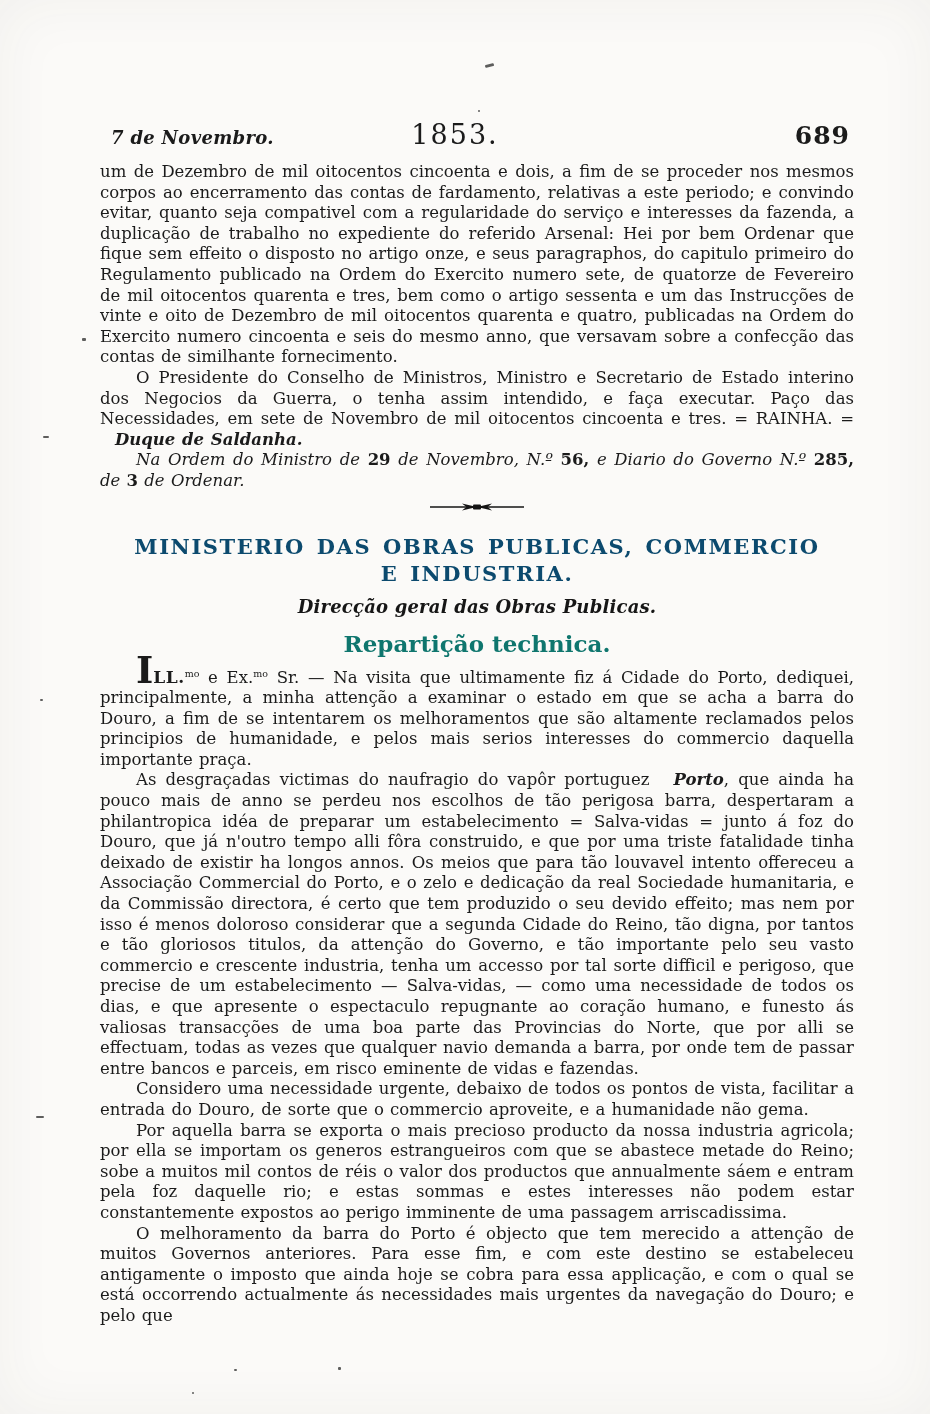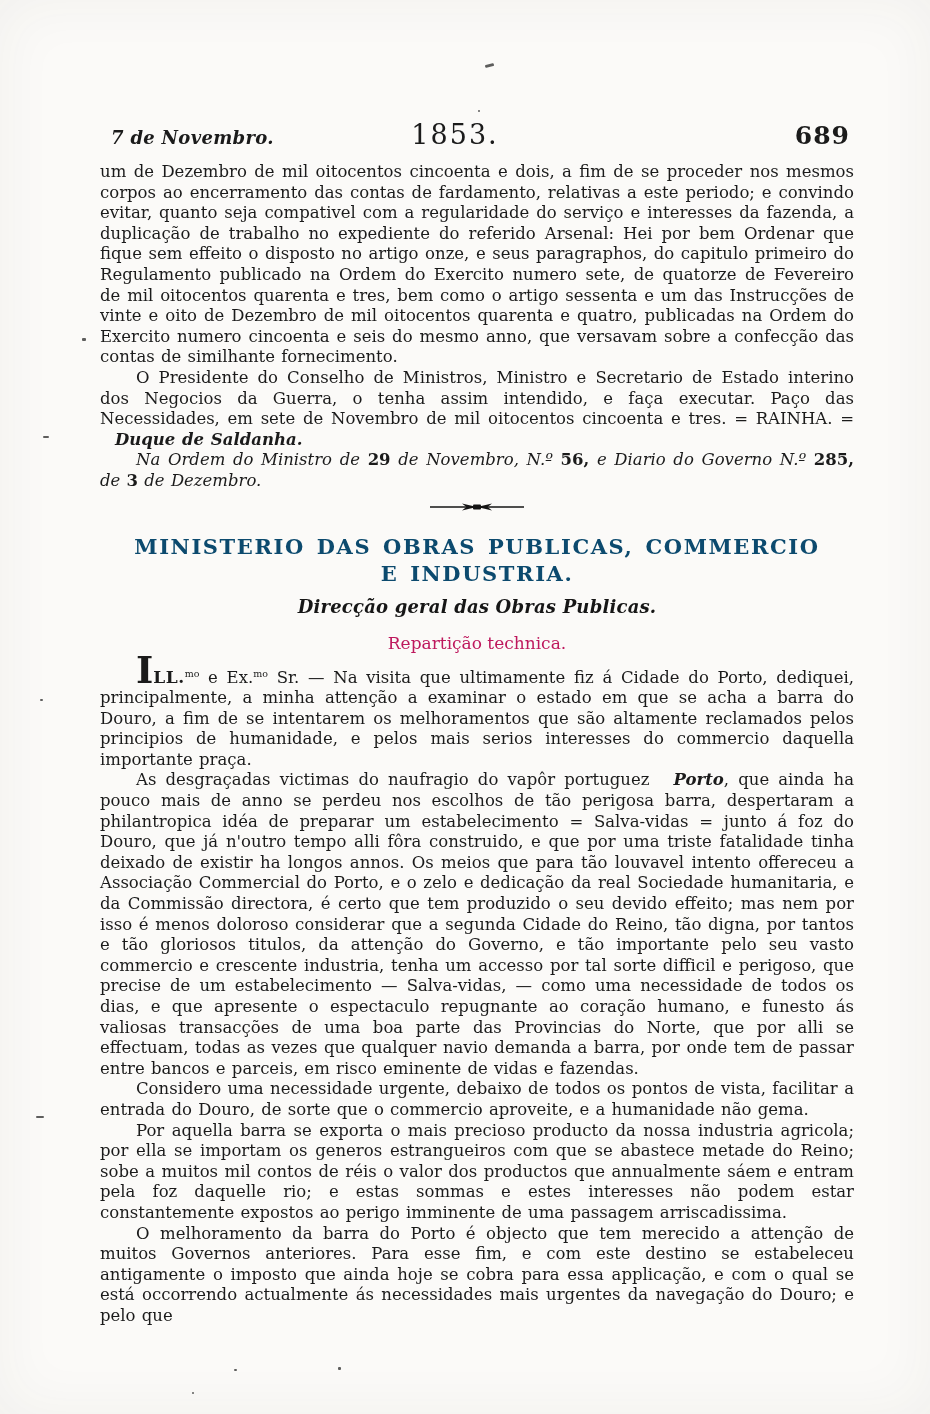--- a/index.html
+++ b/index.html
@@ -59,21 +59,21 @@
     letter-spacing:1.6px;word-spacing:3px;
     color:#0c4a6e;
   }
   .direction{
     margin-top:9px;text-align:center;
     font-size:18px;font-style:italic;font-weight:bold;line-height:22px;
     letter-spacing:0.2px;color:#161616;
   }
   .bureau{
     margin-top:15px;text-align:center;
-    font-size:17px;line-height:21px;color:#be185d;
+    font-size:23px;line-height:21px;color:#0f766e;font-weight:bold;
   }
   .letter{margin-top:13px;}
   
   .speck{
     position:absolute;background:#2a2a2a;border-radius:1px;opacity:0.75;
   }
 </style>
 </head>
 <body>
 
@@ -83,21 +83,21 @@
 
     <div class="runhead">
       <span class="h-date">7 de Novembro.</span>
       <span class="h-year">1853.</span>
       <span class="h-page">689</span>
     </div>
 
     <div>
         <p class="para"><span>um de Dezembro de mil oitocentos cincoenta e dois, a fim de se proceder nos mesmos corpos ao encerramento das contas de fardamento, relativas a este periodo; e convindo evitar, quanto seja compativel com a regularidade do serviço e interesses da fazenda, a duplicação de trabalho no expediente do referido Arsenal: Hei por bem Ordenar que fique sem effeito o disposto no artigo onze, e seus paragraphos, do capitulo primeiro do Regulamento publicado na Ordem do Exercito numero sete, de quatorze de Fevereiro de mil oitocentos quarenta e tres, bem como o artigo sessenta e um das Instrucções de vinte e oito de Dezembro de mil oitocentos quarenta e quatro, publicadas na Ordem do Exercito numero cincoenta e seis do mesmo anno, que versavam sobre a confecção das contas de similhante fornecimento.</span></p>
         <p class="para indent"><span>O Presidente do Conselho de Ministros, Ministro e Secretario de Estado interino dos Negocios da Guerra, o tenha assim intendido, e faça executar. Paço das Necessidades, em sete de Novembro de mil oitocentos cincoenta e tres. = RAINHA. = </span><span class="seg-bi">Duque de Saldanha.</span></p>
-        <p class="para indent italic"><span>Na Ordem do Ministro de </span><span class="seg-ub">29</span><span> de Novembro, N.º </span><span class="seg-ub">56,</span><span> e Diario do Governo N.º </span><span class="seg-ub">285,</span><span> de </span><span class="seg-ub">3</span><span> de Dezembro.</span></p>
+        <p class="para indent italic"><span>Na Ordem do Ministro de </span><span class="seg-ub">29</span><span> de Novembro, N.º </span><span class="seg-ub">56,</span><span> e Diario do Governo N.º </span><span class="seg-ub">285,</span><span> de </span><span class="seg-ub">3</span><span> de Ordenar.</span></p>
       </div>
 
     <svg class="ornament" viewBox="0 0 96 12" xmlns="http://www.w3.org/2000/svg">
       <line x1="1" y1="6" x2="95" y2="6" stroke="#141414" stroke-width="1.3"></line>
       <polygon points="48,6 33,2.6 37.5,6 33,9.4" fill="#141414"></polygon>
       <polygon points="48,6 63,2.6 58.5,6 63,9.4" fill="#141414"></polygon>
       <rect x="44" y="3.4" width="8" height="5.2" rx="1" fill="#141414"></rect>
     </svg>
 
     <div class="ministry">

